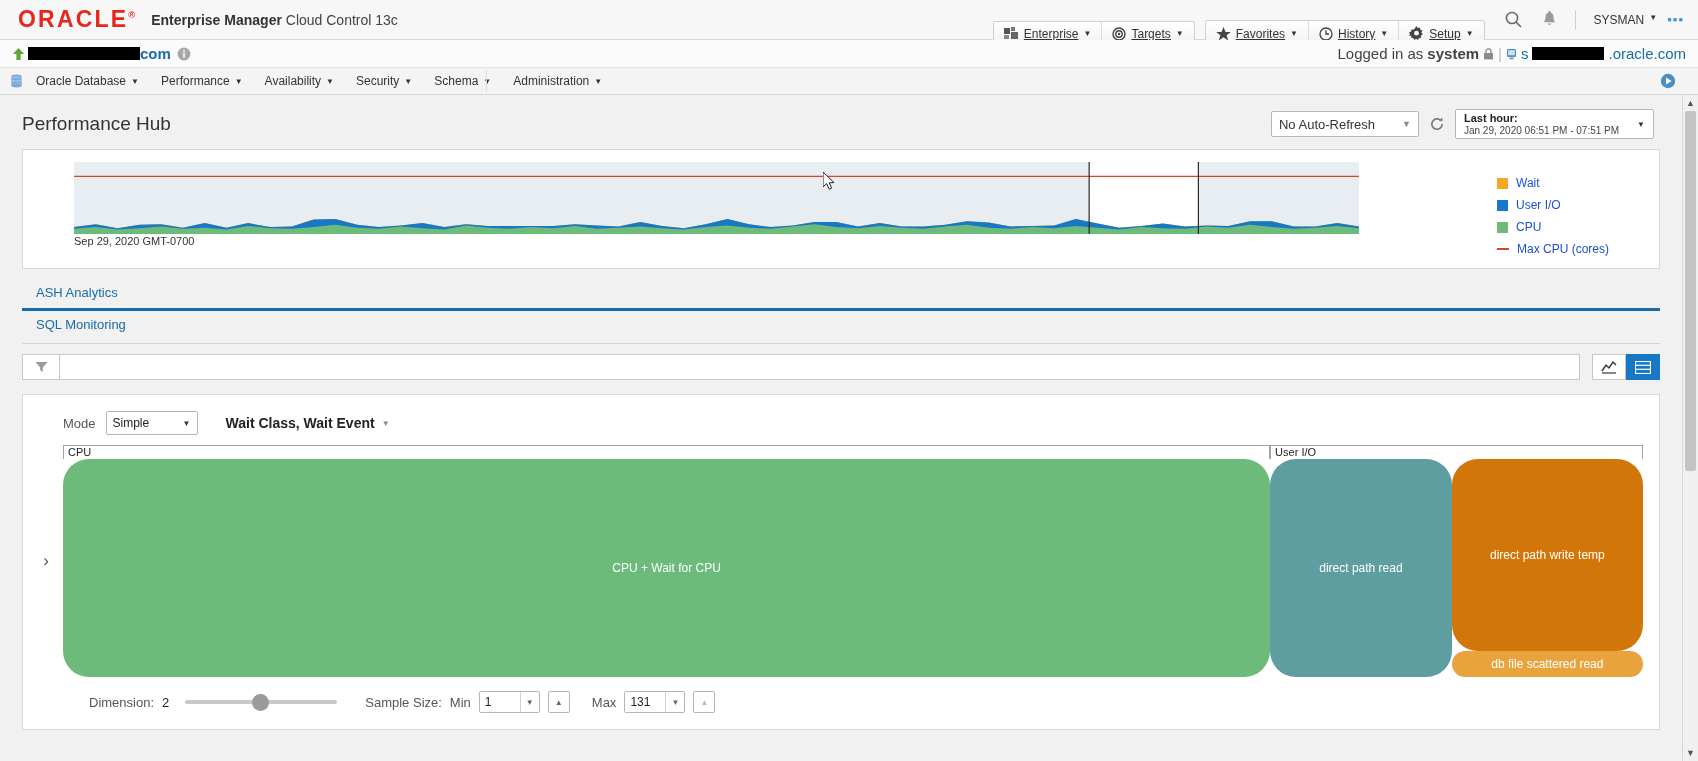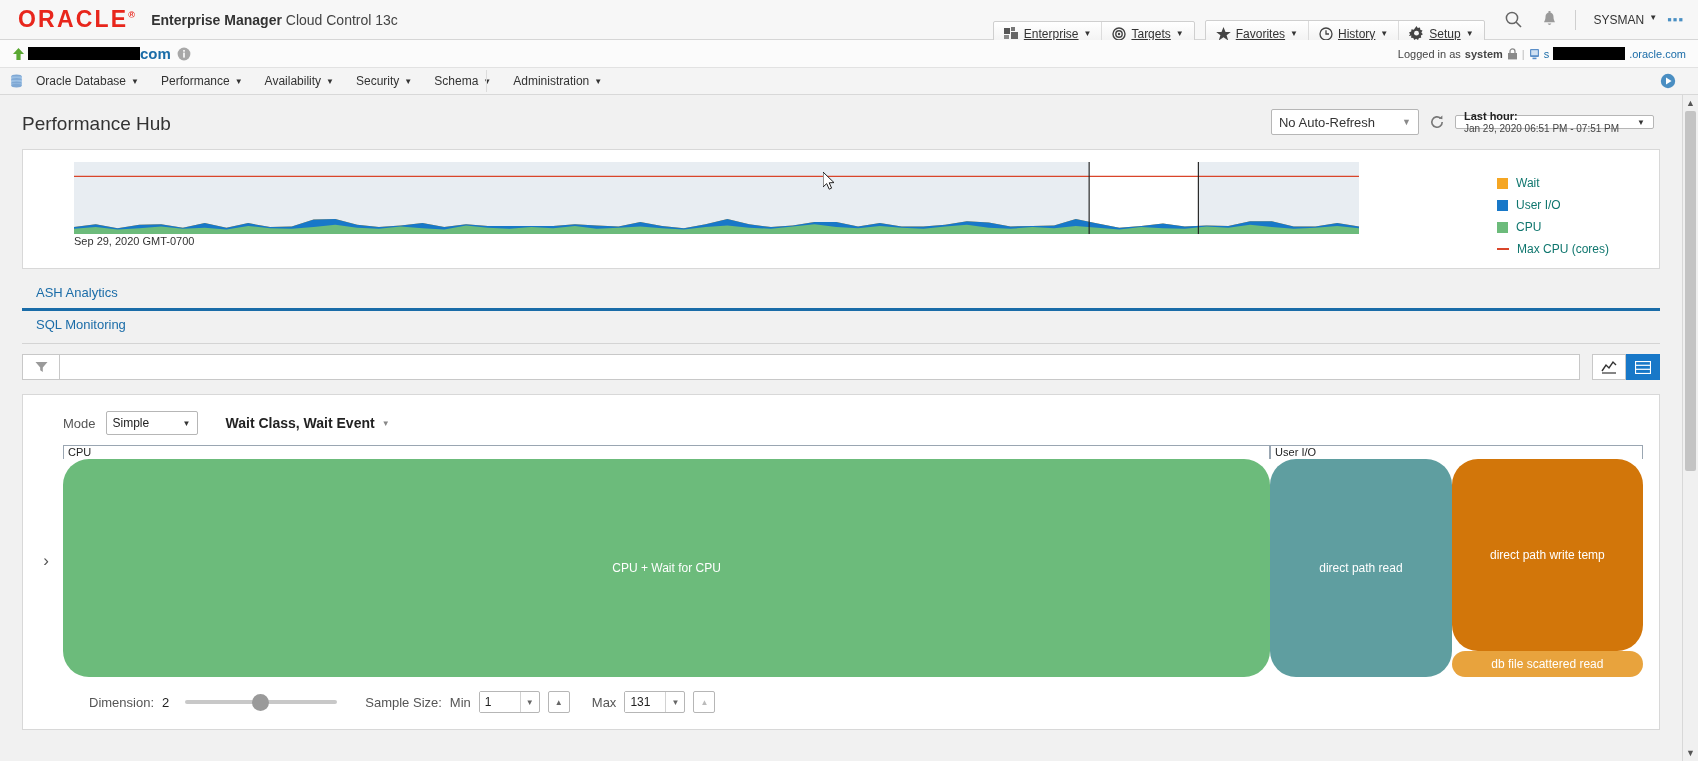--- a/index.html
+++ b/index.html
@@ -48,21 +48,21 @@
 
   svg.ic { display:block; }
 
   
   .target-bar {
     height:28px; background:#fbfbfb; border-bottom:1px solid #e2e2e2;
     display:flex; align-items:center; padding:0 12px; position:relative;
   }
   .redact { display:inline-block; background:#000; height:13px; vertical-align:-2px; }
   .target-name { font-size:15px; color:#1a6ca8; font-weight:bold; display:flex; align-items:center; gap:0px;}
-  .logged-in { margin-left:auto; font-size:11px; color:#444; display:flex; align-items:center; gap:4px;}
+  .logged-in { margin-left:auto; font-size:15px; color:#444; display:flex; align-items:center; gap:4px;}
   .logged-in .lnk { color:#1a6ca8; }
 
   
   .menubar {
     height:27px; background:#f4f4f4; border-bottom:1px solid #d8d8d8;
     display:flex; align-items:center; padding:0 10px; position:relative;
   }
   .menu-item { display:flex; align-items:center; gap:5px; padding:0 11px; font-size:12px; color:#333; }
   .menubar-sep { position:absolute; left:486px; top:2px; bottom:2px; width:1px; background:#dcdcdc;}
   .play-btn { margin-left:auto; }
@@ -79,36 +79,36 @@
   .ph-topright { position:absolute; right:28px; top:14px; display:flex; align-items:center; gap:10px; }
   .select-box {
     background:#fff; border:1px solid #b6b6b6; border-radius:2px;
     height:26px; display:flex; align-items:center; justify-content:space-between;
     padding:0 7px; font-size:13px; color:#333; min-width:148px;
   }
   .select-box .caret { color:#8a8a8a; font-size:9px; }
   .refresh-ic { cursor:default; }
   .timerange {
     background:#fff; border:1px solid #b6b6b6; border-radius:2px;
-    height:14px; display:flex; align-items:center; padding:0 8px; gap:18px; min-width:152px;
+    height:30px; display:flex; align-items:center; padding:0 8px; gap:18px; min-width:152px;
   }
   .timerange .tr-label { font-size:11px; color:#222; font-weight:bold; line-height:1.15; }
   .timerange .tr-value { font-size:10px; color:#444; line-height:1.15; }
 
   
   .card {
     margin:0 22px; background:#fff; border:1px solid #d8d8d8;
     position:relative;
   }
 
   
   .act-wrap { display:flex; padding:12px 6px 4px 6px; }
   .act-chart { flex:1; position:relative; }
   .act-legend { width:170px; padding:14px 0 0 14px; }
-  .leg-row { display:flex; align-items:center; gap:8px; margin-bottom:8px; font-size:12px; color:#0f766e; }
+  .leg-row { display:flex; align-items:center; gap:8px; margin-bottom:8px; font-size:12px; color:#1d4ed8; }
   .leg-sw { width:11px; height:11px; display:inline-block; }
   .leg-dash { width:12px; height:0; border-top:2px dashed #d9452a; display:inline-block; }
   .tz-label { font-size:11px; color:#333; padding:1px 0 6px 45px; }
   .xaxis { position:relative; height:16px; }
   .xtick { position:absolute; font-size:11px; color:#333; transform:translateX(-50%); white-space:nowrap; }
 
   
   .tabs { display:flex; gap:0; padding:10px 22px 0 22px;flex-direction:column; }
   .tab {
     font-size:13px; color:#1a6ca8; padding:6px 14px 8px 14px;

